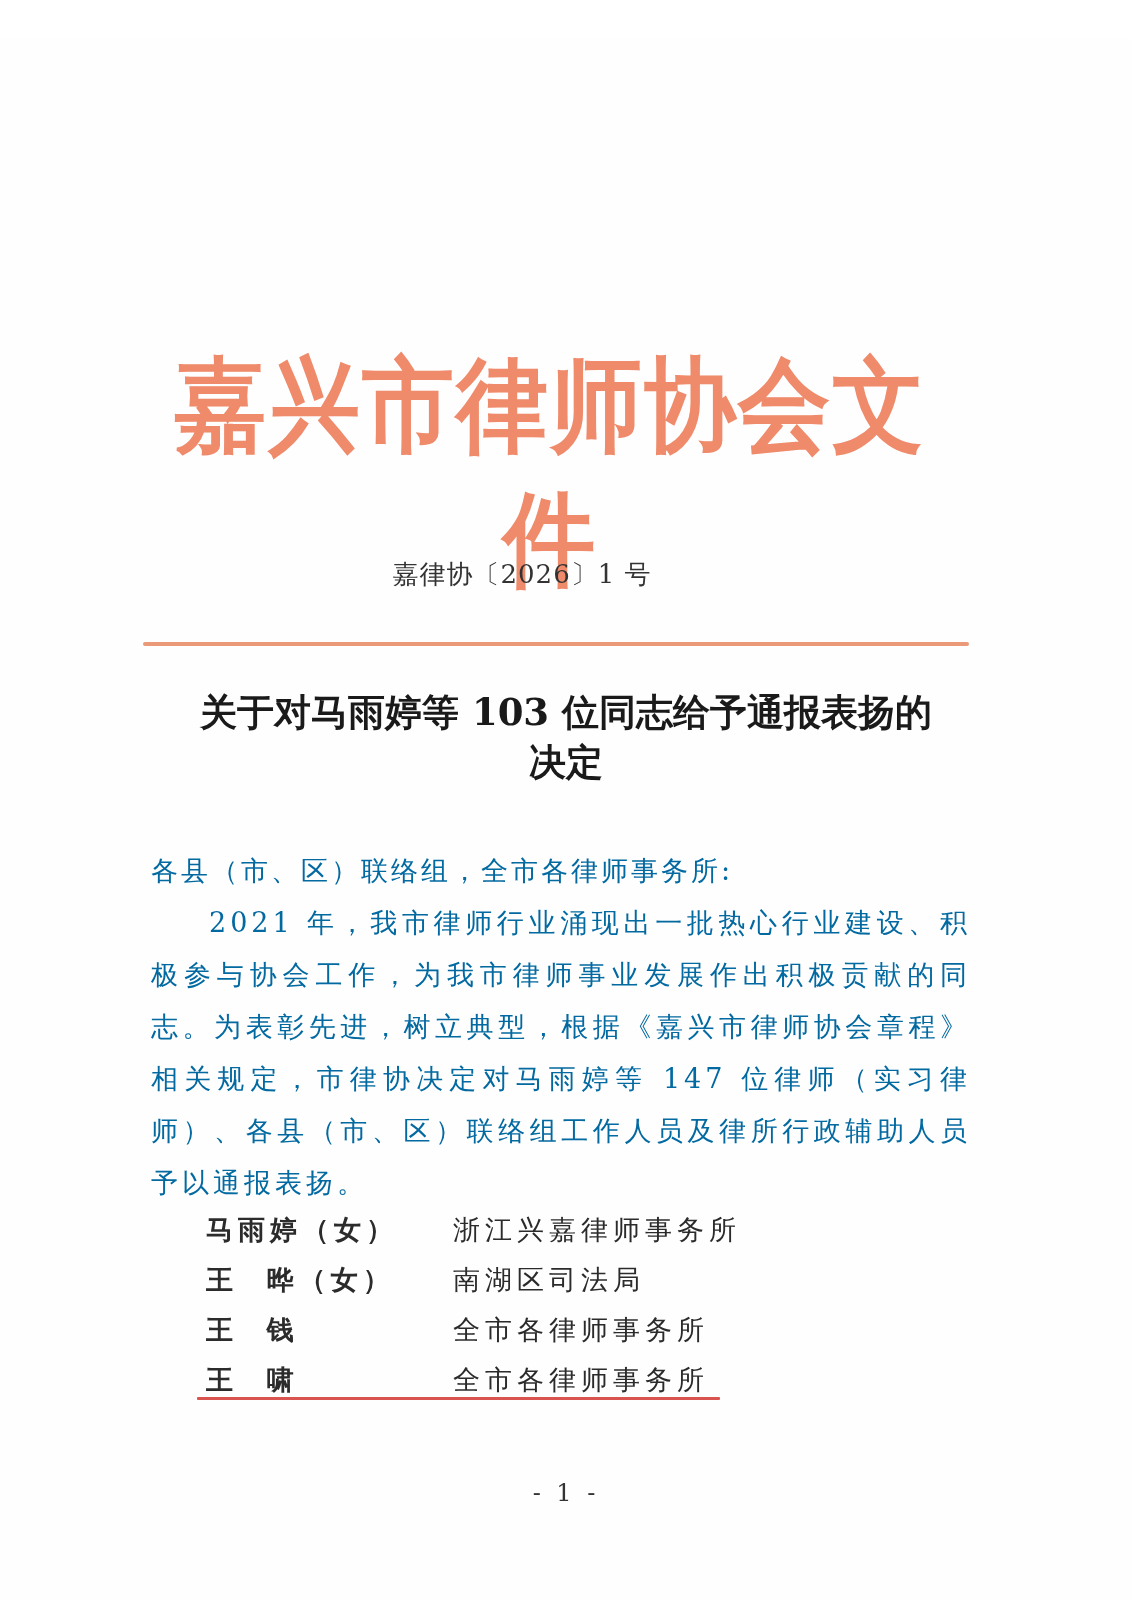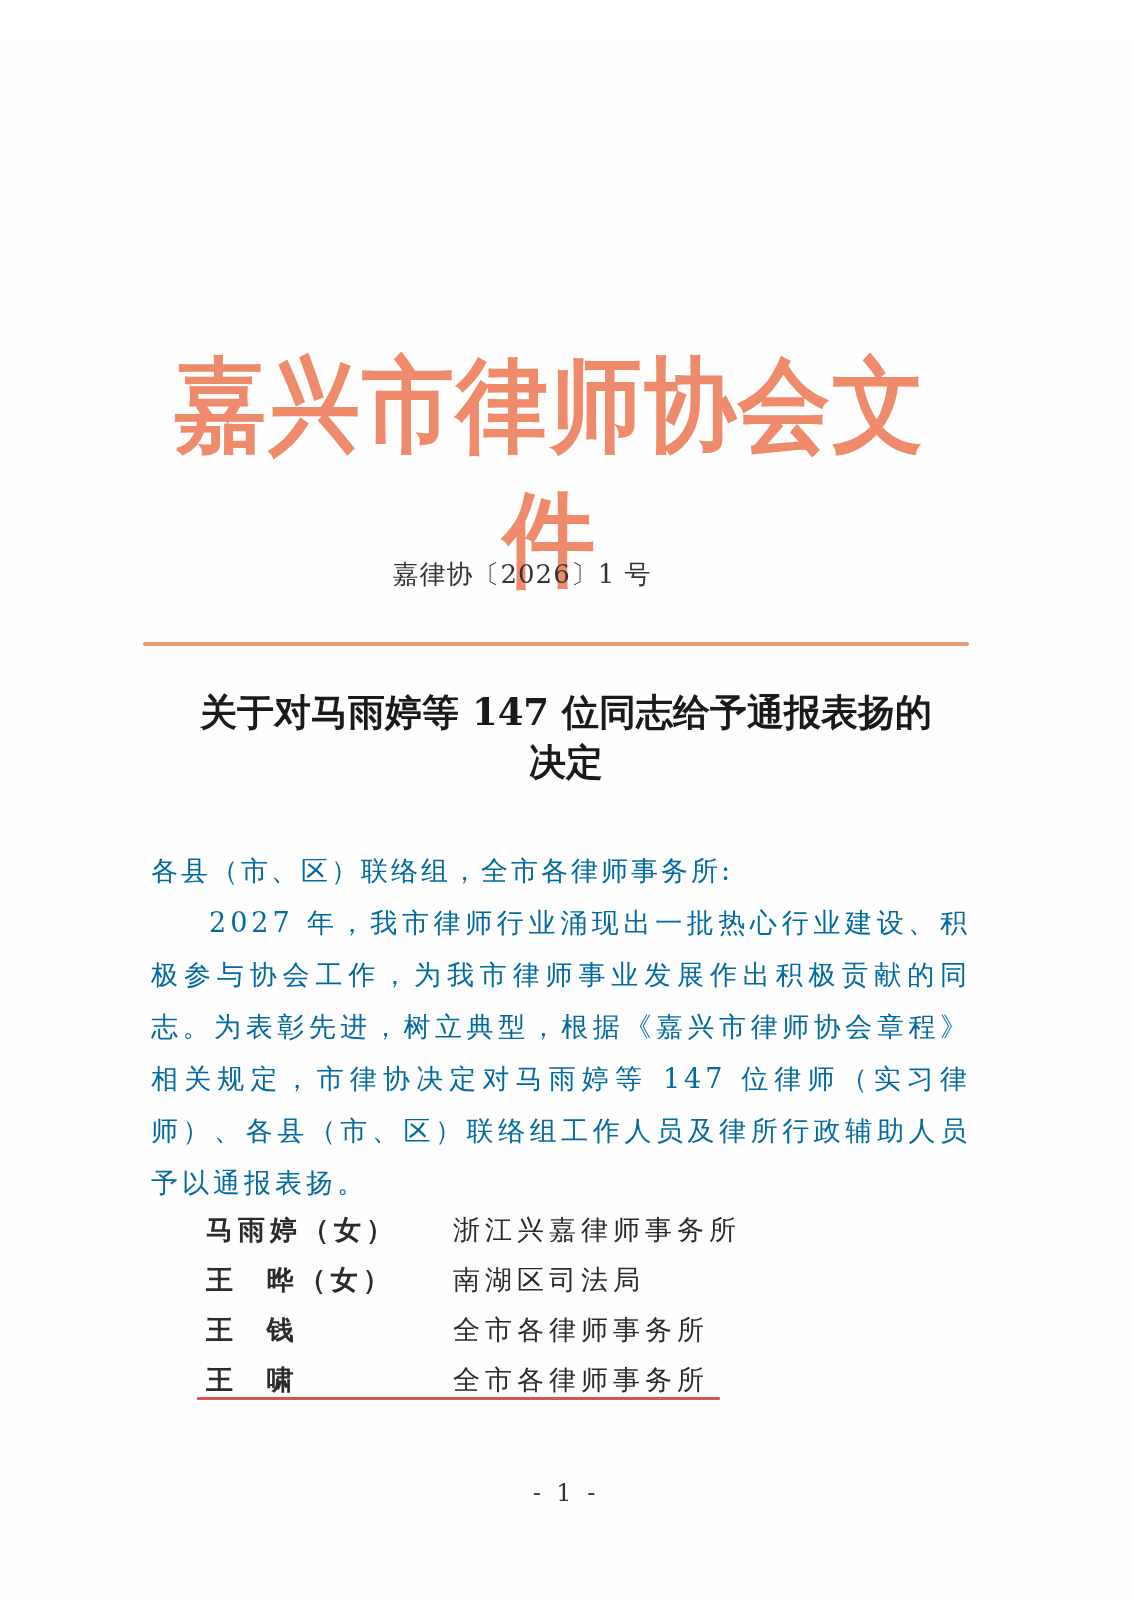--- a/index.html
+++ b/index.html
@@ -32,27 +32,27 @@
 
 <div class="page">
 
   <div class="masthead" style="color: rgb(239, 138, 106);">嘉兴市律师协会文件</div>
 
   <div class="doc-number">嘉律协〔2026〕1 号</div>
 
   <div class="rule" style="background: rgb(234, 154, 120);"></div>
 
   <div class="title">
-    <div>关于对马雨婷等 147 位同志给予通报表扬的</div>
+    <div>关于对马雨婷等 103 位同志给予通报表扬的</div>
     <div>决定</div>
   </div>
 
   <div class="body-text salutation">各县（市、区）联络组，全市各律师事务所:</div>
 
-  <div class="body-text para">2027 年，我市律师行业涌现出一批热心行业建设、积极参与协会工作，为我市律师事业发展作出积极贡献的同志。为表彰先进，树立典型，根据《嘉兴市律师协会章程》相关规定，市律协决定对马雨婷等 147 位律师（实习律师）、各县（市、区）联络组工作人员及律所行政辅助人员予以通报表扬。</div>
+  <div class="body-text para">2021 年，我市律师行业涌现出一批热心行业建设、积极参与协会工作，为我市律师事业发展作出积极贡献的同志。为表彰先进，树立典型，根据《嘉兴市律师协会章程》相关规定，市律协决定对马雨婷等 147 位律师（实习律师）、各县（市、区）联络组工作人员及律所行政辅助人员予以通报表扬。</div>
 
 
   <div class="list">
     <div class="row">
       <span class="name">马雨婷（女）</span>
       <span class="org">浙江兴嘉律师事务所</span>
     </div>
     <div class="row">
       <span class="name">王  晔（女）</span>
       <span class="org">南湖区司法局</span>

